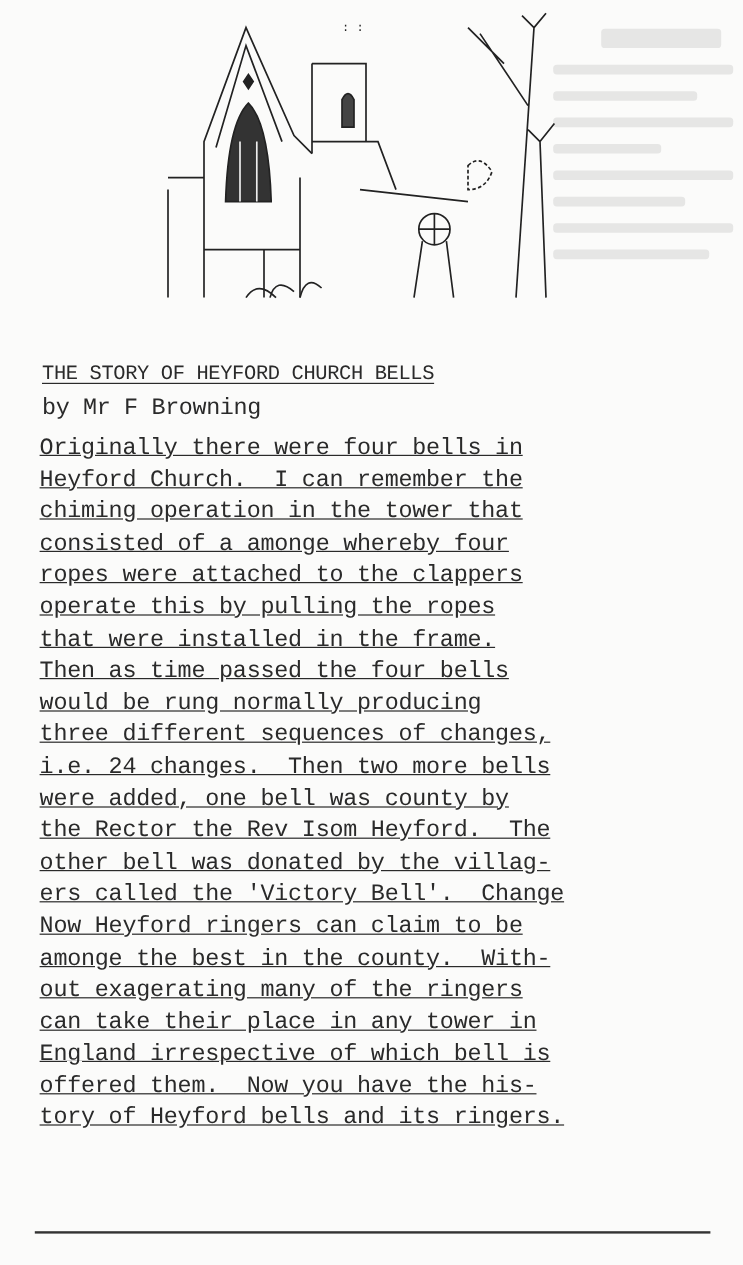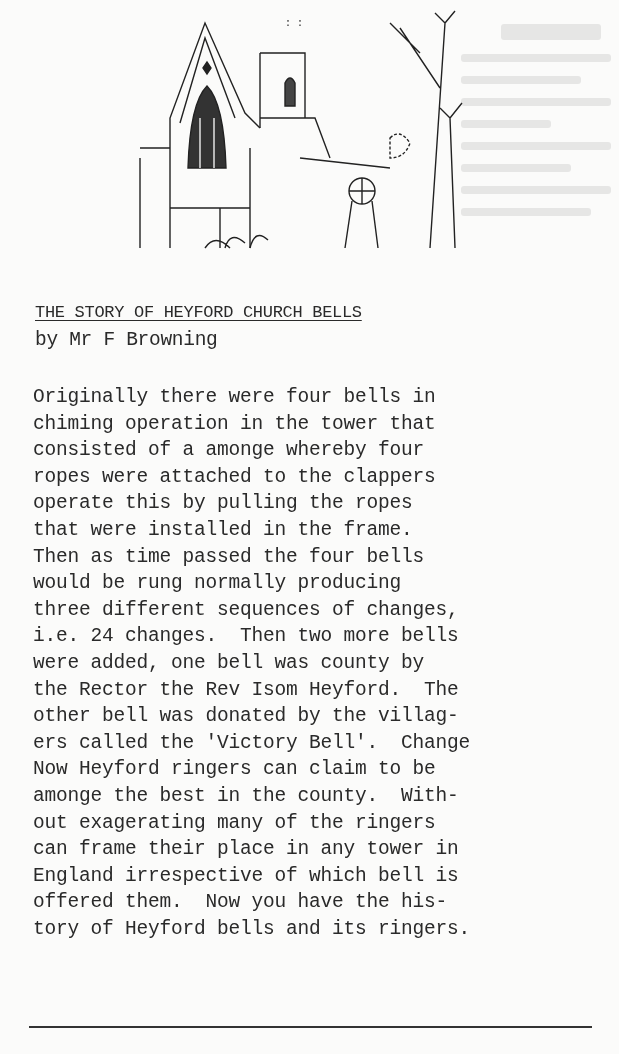--- a/index.html
+++ b/index.html
@@ -8,21 +8,21 @@
       font-family: "Liberation Mono", "DejaVu Sans Mono", monospace; color: #2a2a2a;
     }
     .illustration { position: absolute; left: 100px; top: 8px; width: 380px; height: 250px; }
     .ghost { position: absolute; right: 8px; top: 10px; width: 150px; height: 270px; opacity: 0.12; }
     .ghost div { background: #555; height: 8px; margin: 14px 0; border-radius: 3px; }
     .title {
       position: absolute; left: 35px; top: 303px; font-size: 17px; letter-spacing: -0.3px;
       text-decoration: underline; text-underline-offset: 3px; text-decoration-thickness: 1px;
     }
     .byline { position: absolute; left: 35px; top: 329px; font-size: 19.5px; letter-spacing: -0.3px; }
-    .body { position: absolute; left: 33px; top: 384px; width: 560px; }
+    .body { position: absolute; left: 33px; top: 360px; width: 560px; text-decoration: underline; }
     .line { font-size: 19.5px; line-height: 26.6px; white-space: pre; letter-spacing: -0.2px; }
     .rule { position: absolute; left: 29px; top: 1026px; width: 563px; height: 1.5px; background: #333; }
   </style>
 </head>
 <body>
 
 <div class="illustration">
   <svg width="380" height="250" viewBox="0 0 380 250" fill="none" stroke="#222" stroke-width="1.4">
 
     <path d="M70 240 L70 110 L105 15 L145 105 L160 120"></path>
@@ -62,35 +62,36 @@
     <div style="width:110px"></div>
     <div></div>
     <div style="width:130px"></div>
 </div>
 
 <div class="title">THE STORY OF HEYFORD CHURCH BELLS</div>
 <div class="byline">by Mr F Browning</div>
 
 <div class="body">
   <div class="line">Originally there were four bells in</div>
+  <div class="line">Heyford Church.  I can remember the</div>
   <div class="line">chiming operation in the tower that</div>
   <div class="line">consisted of a amonge whereby four</div>
   <div class="line">ropes were attached to the clappers</div>
   <div class="line">operate this by pulling the ropes</div>
   <div class="line">that were installed in the frame.</div>
   <div class="line">Then as time passed the four bells</div>
   <div class="line">would be rung normally producing</div>
   <div class="line">three different sequences of changes,</div>
   <div class="line">i.e. 24 changes.  Then two more bells</div>
   <div class="line">were added, one bell was county by</div>
   <div class="line">the Rector the Rev Isom Heyford.  The</div>
   <div class="line">other bell was donated by the villag-</div>
   <div class="line">ers called the 'Victory Bell'.  Change</div>
   <div class="line">Now Heyford ringers can claim to be</div>
   <div class="line">amonge the best in the county.  With-</div>
   <div class="line">out exagerating many of the ringers</div>
-  <div class="line">can frame their place in any tower in</div>
+  <div class="line">can take their place in any tower in</div>
   <div class="line">England irrespective of which bell is</div>
   <div class="line">offered them.  Now you have the his-</div>
   <div class="line">tory of Heyford bells and its ringers.</div>
 </div>
 
 <div class="rule"></div>
 
 </body></html>

